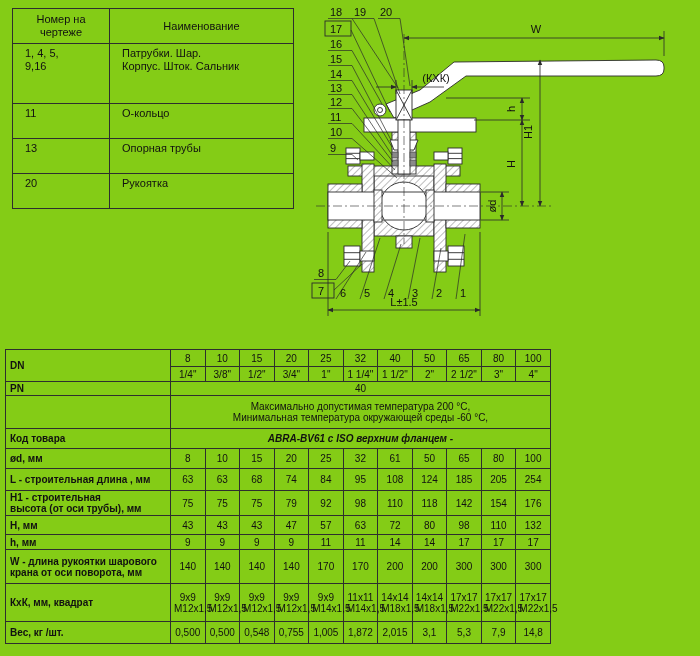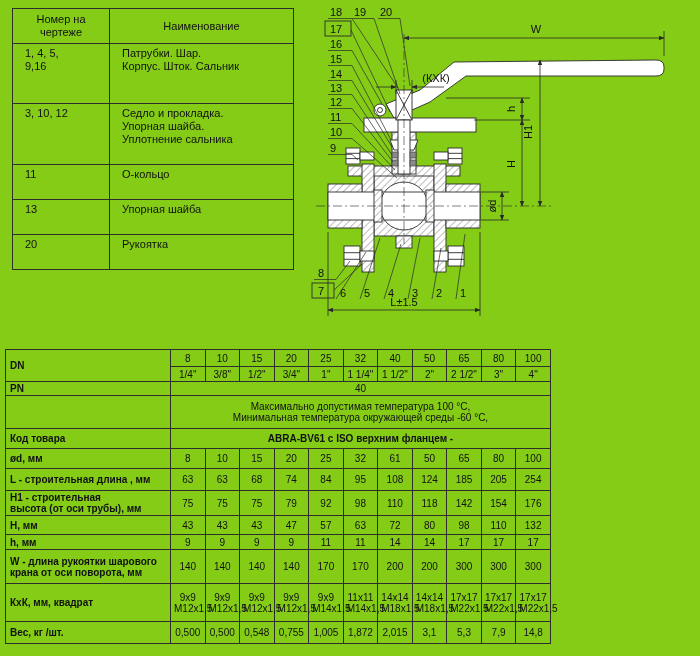--- a/index.html
+++ b/index.html
@@ -23,21 +23,21 @@
   .dim{stroke:#2a2a2a;stroke-width:0.8;fill:none;}
   .cl{stroke:#2a2a2a;stroke-width:0.7;fill:none;}
   .ctr{stroke:#2a2a2a;stroke-width:0.6;stroke-dasharray:9 3 2 3;fill:none;}
 
   
   .spec{position:absolute;left:5px;top:349px;width:546px;border-collapse:collapse;
         table-layout:fixed;font-size:10px;line-height:11px;}
   .spec td{border:1px solid #2e2e2e;padding:1px 3px;white-space:pre-line;vertical-align:middle;}
   .spec td.lbl{text-align:left;font-weight:bold;padding-left:4px;}
   .spec td.val{text-align:center;}
-  .spec td.b{font-weight:bold;}
+  .spec td.b{font-weight:bold;font-style:italic;}
 </style>
 </head>
 <body>
 
 <div class="page">
 
   <table class="parts">
     <colgroup>
         <col style="width:97px">
         <col style="width:184px">
@@ -47,33 +47,27 @@
         <th>Номер на
 чертеже</th>
         <th>Наименование</th>
       </tr>
       <tr style="height:60px">
         <td>1, 4, 5,
 9,16</td>
         <td>Патрубки. Шар.
 Корпус. Шток. Сальник</td>
       </tr>
-      <tr style="height:41px">
-        <td>3, 10, 12</td>
-        <td>Седло и прокладка.
-Упорная шайба.
-Уплотнение сальника</td>
-      </tr>
       <tr style="height:20px">
         <td>11</td>
         <td>О-кольцо</td>
       </tr>
       <tr style="height:20px">
         <td>13</td>
-        <td>Упорная шайба</td>
+        <td>Опорная трубы</td>
       </tr>
       <tr style="height:21px">
         <td>20</td>
         <td>Рукоятка</td>
       </tr>
     </tbody>
   </table>
 
   <div class="drawing">
     <svg width="392" height="346" viewBox="0 0 392 346" xmlns="http://www.w3.org/2000/svg">
@@ -275,21 +269,21 @@
           <td class="val">2 1/2"</td>
           <td class="val">3"</td>
           <td class="val">4"</td>
         </tr>
         <tr style="height: 14px;">
           <td class="lbl">PN</td>
           <td class="val" colspan="11">40</td>
         </tr>
         <tr style="height: 33px;">
           <td class="lbl"></td>
-          <td class="val" colspan="11">Максимально допустимая температура 100 °C,
+          <td class="val" colspan="11">Максимально допустимая температура 200 °C,
 Минимальная температура окружающей среды -60 °C,</td>
         </tr>
         <tr style="height: 20px; margin-left: 36px;">
           <td class="lbl">Код товара</td>
           <td class="val b" colspan="11">ABRA-BV61 с ISO верхним фланцем -</td>
         </tr>
         <tr style="height: 20px;">
           <td class="lbl">ød, мм</td>
           <td class="val">8</td>
           <td class="val">10</td>

